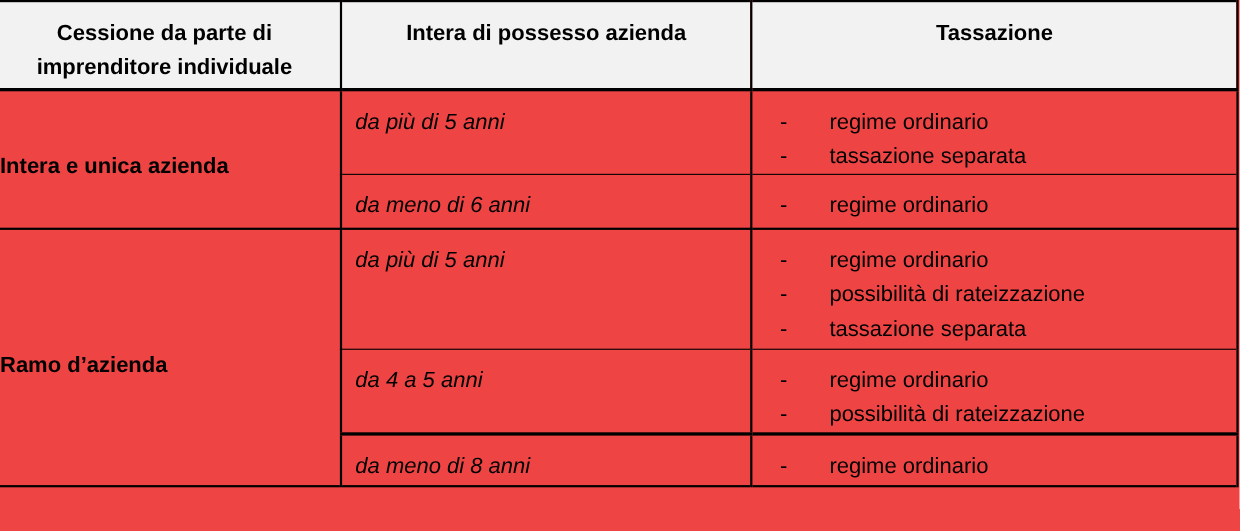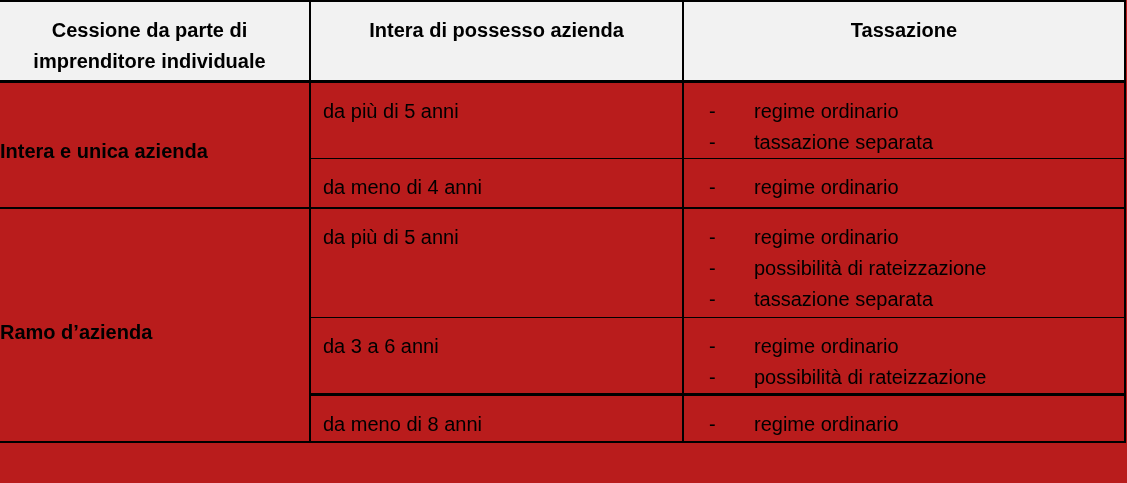--- a/index.html
+++ b/index.html
@@ -7,21 +7,21 @@
     padding: 0;
     background: #ffffff;
     font-family: "Liberation Sans", "DejaVu Sans", sans-serif;
     color: #000000;
   }
   .page {
     position: relative;
     width: 1127px;
     height: 483px;
     overflow: hidden;
-    background: #b91c1c;
+    background: #ef4444;
   }
   
   .table-wrap {
     position: absolute;
     top: 0;
     left: -10px;
   }
   table.tax-table {
     border-collapse: collapse;
     table-layout: fixed;
@@ -64,20 +64,21 @@
   td.category {
     font-weight: bold;
     vertical-align: middle;
     text-align: left;
     padding: 14px 6px 0 10px;
   }
   td.period {
     vertical-align: top;
     text-align: left;
     padding: 13px 24px 0 12px;
+    font-style: italic;
   }
   td.tax {
     vertical-align: top;
     padding: 13px 0 0 0;
   }
   
   tr.r2 td, td.cat-bottom { border-bottom: 2px solid #000; }
   tr.r4 td { border-bottom: 3px solid #000; }
 
   .tax-item {
@@ -118,21 +119,21 @@
               <span class="dash">-</span>
               <span class="tax-text">regime ordinario</span>
             </div>
             <div class="tax-item">
               <span class="dash">-</span>
               <span class="tax-text">tassazione separata</span>
             </div>
           </td>
         </tr>
         <tr class="r2">
-          <td class="period">da meno di 4 anni</td>
+          <td class="period">da meno di 6 anni</td>
           <td class="tax">
             <div class="tax-item">
               <span class="dash">-</span>
               <span class="tax-text">regime ordinario</span>
             </div>
           </td>
         </tr>
         <tr class="r3">
           <td class="category" rowspan="3">Ramo d’azienda</td>
           <td class="period">da più di 5 anni</td>
@@ -145,21 +146,21 @@
               <span class="dash">-</span>
               <span class="tax-text">possibilità di rateizzazione</span>
             </div>
             <div class="tax-item">
               <span class="dash">-</span>
               <span class="tax-text">tassazione separata</span>
             </div>
           </td>
         </tr>
         <tr class="r4">
-          <td class="period">da 3 a 6 anni</td>
+          <td class="period">da 4 a 5 anni</td>
           <td class="tax">
             <div class="tax-item">
               <span class="dash">-</span>
               <span class="tax-text">regime ordinario</span>
             </div>
             <div class="tax-item">
               <span class="dash">-</span>
               <span class="tax-text">possibilità di rateizzazione</span>
             </div>
           </td>

